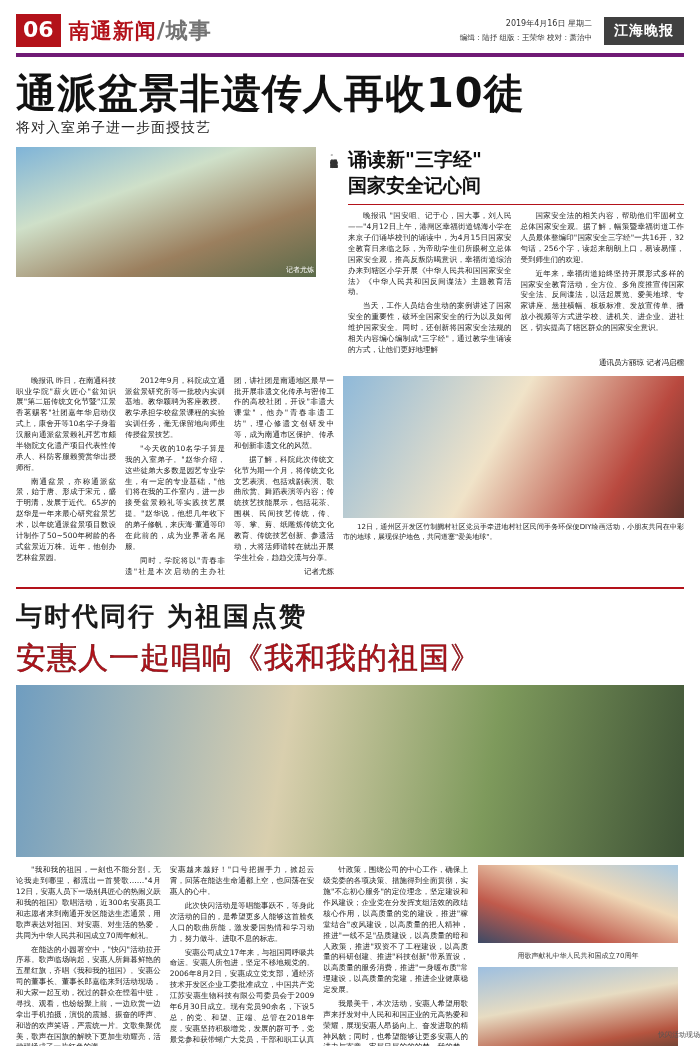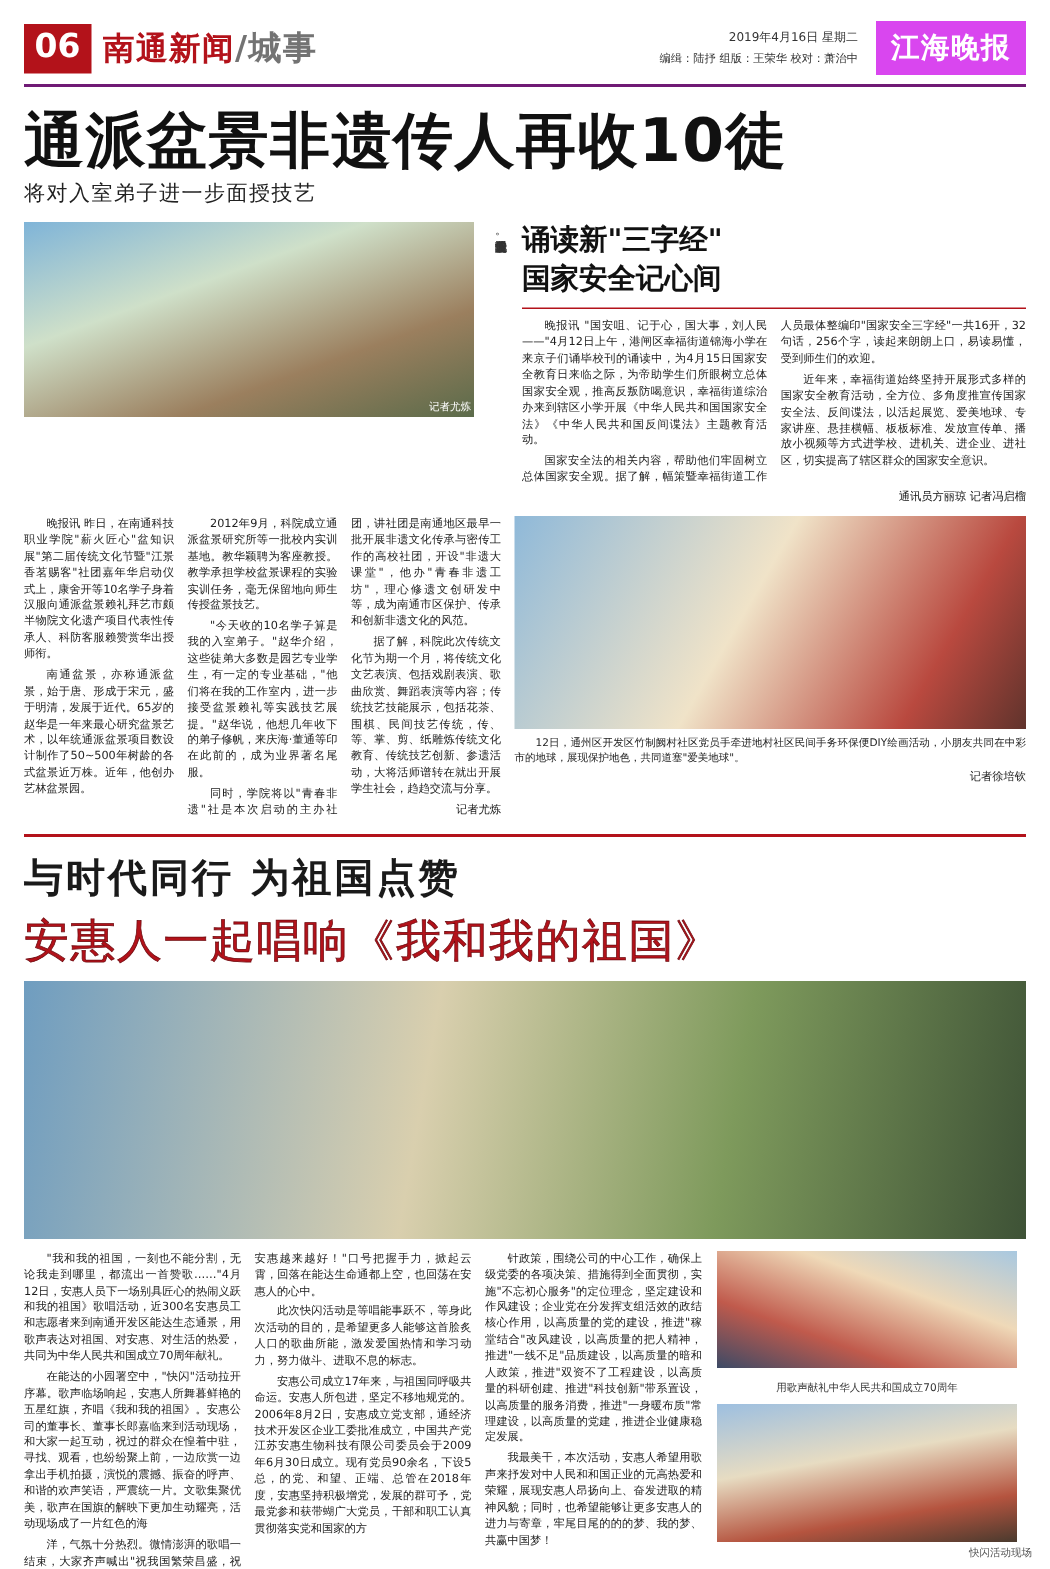--- a/index.html
+++ b/index.html
@@ -7,28 +7,28 @@
     width:700px;height:1046px;
     background:#ffffff;
     font-family:"DejaVu Sans","Liberation Sans",sans-serif;
     color:#111;
     overflow:hidden;
     position:relative;
   }
   .page{position:relative;width:700px;height:1046px;box-sizing:border-box;padding:14px 16px 10px 16px;}
 
   
-  .masthead{display:flex;align-items:center;justify-content:space-between;border-bottom:2px solid #701a75;padding-bottom:6px;}
+  .masthead{display:flex;align-items:center;justify-content:space-between;border-bottom:4px solid #701a75;padding-bottom:6px;}
   .mh-left{display:flex;align-items:center;gap:8px;}
   .page-num{background:#b3121a;color:#fff;font-weight:bold;font-size:22px;line-height:1;padding:5px 7px 6px 7px;font-family:"DejaVu Sans",sans-serif;}
   .mh-title{font-size:21px;font-weight:bold;color:#b3121a;letter-spacing:1px;}
   .mh-title .sub{color:#737373;font-size:22px;}
   .mh-mid{flex:1;text-align:right;padding-right:12px;font-size:7.5px;color:#333;line-height:1.5;}
   .mh-mid .date{font-size:8px;margin-bottom:2px;}
-  .logo{background:#d946ef;color:#fff;font-size:19px;font-weight:bold;padding:5px 10px;letter-spacing:1px;white-space:nowrap;}
+  .logo{background:#404040;color:#fff;font-size:14px;font-weight:bold;padding:5px 10px;letter-spacing:1px;white-space:nowrap;}
 
   
   .headline{font-size:40px;font-weight:bold;letter-spacing:1px;margin:14px 0 4px 0;line-height:1.1;}
   .subhead{font-size:14px;color:#222;margin-bottom:10px;letter-spacing:1px;}
 
   
   .top-block{display:flex;gap:10px;}
   .photo{position:relative;overflow:hidden;background:#9aa;}
   .photo .cap{position:absolute;right:2px;bottom:2px;font-size:7px;color:#fff;}
   .photo-main{width:300px;height:130px;}
@@ -53,21 +53,21 @@
   .small-photo-col{width:200px;display:flex;flex-direction:column;gap:6px;}
 
   
   .img-a{background:linear-gradient(160deg,#7fb4d8 0%,#cfe0c9 35%,#9b7f5e 70%,#5b6b4a 100%);}
   .img-c{background:linear-gradient(120deg,#8fb9d9 0%,#f0e3c8 45%,#b9493f 80%,#60332c 100%);}
   .img-d{background:linear-gradient(100deg,#6f9dc0 0%,#d9cfae 40%,#7e9a5c 70%,#3e5236 100%);}
   .img-e{background:linear-gradient(200deg,#a8c8e0 0%,#efd9b8 35%,#c05a4c 70%,#3c4a66 100%);}
   .img-f{background:linear-gradient(170deg,#9dbfe0 0%,#e7dcc2 40%,#b5543f 75%,#4a3a2e 100%);}
 
   .tiny{font-size:7px;}
-  .foot{position:absolute;right:12px;bottom:6px;font-size:7px;color:#555;}
+  .foot{position:absolute;right:0;bottom:6px;font-size:7px;color:#555;}
 </style>
 </head>
 <body>
 
 <div class="page">
 
   <div class="masthead">
     <div class="mh-left">
       <div class="page-num">06</div>
       <div class="mh-title">
@@ -90,20 +90,21 @@
     </div>
     <div class="vcap">通派盆景非遗传人收徒现场。</div>
     <div style="flex:1;">
       <div class="sec-head">
         <div>诵读新"三字经"</div>
         <div>国家安全记心间</div>
       </div>
       <div class="rule"></div>
       <div class="cols" style="column-count:2;">
         <p>晚报讯  "国安咀、记于心，国大事，刘人民——"4月12日上午，港闸区幸福街道锦海小学在来京子们诵毕校刊的诵读中，为4月15日国家安全教育日来临之际，为帝助学生们所眼树立总体国家安全观，推高反叛防喝意识，幸福街道综治办来到辖区小学开展《中华人民共和国国家安全法》《中华人民共和国反间谍法》主题教育活动。</p>
+        <p>当天，工作人员结合生动的案例讲述了国家安全的重要性，破环全国家安全的行为以及如何维护国家安全。同时，还创新将国家安全法规的相关内容编心编制成"三字经"，通过教学生诵读的方式，让他们更好地理解</p>
         <p>国家安全法的相关内容，帮助他们牢固树立总体国家安全观。据了解，幅策暨幸福街道工作人员最体整编印"国家安全三字经"一共16开，32句话，256个字，读起来朗朗上口，易读易懂，受到师生们的欢迎。</p>
         <p>近年来，幸福街道始终坚持开展形式多样的国家安全教育活动，全方位、多角度推宣传国家安全法、反间谍法，以活起展览、爱美地球、专家讲座、悬挂横幅、板板标准、发放宣传单、播放小视频等方式进学校、进机关、进企业、进社区，切实提高了辖区群众的国家安全意识。</p>
       </div>
       <div class="byline">通讯员方丽琼  记者冯启榴</div>
     </div>
   </div>
 
   <div style="display:flex;gap:9px;margin-top:8px;">
     <div class="cols" style="width:318px;column-count:3;">
       <p>晚报讯  昨日，在南通科技职业学院"薪火匠心"盆知识展"第二届传统文化节暨"江景香茗赐客"社团嘉年华启动仪式上，康舍开等10名学子身着汉服向通派盆景赖礼拜艺市颇半物院文化遗产项目代表性传承人、科防客服赖赞赏华出授师衔。</p>
@@ -112,21 +113,20 @@
       <p>"今天收的10名学子算是我的入室弟子。"赵华介绍，这些徒弟大多数是园艺专业学生，有一定的专业基础，"他们将在我的工作室内，进一步接受盆景赖礼等实践技艺展提。"赵华说，他想几年收下的弟子修帆，来庆海·董通等印在此前的，成为业界著名尾服。</p>
       <p>同时，学院将以"青春非遗"社是本次启动的主办社团，讲社团是南通地区最早一批开展非遗文化传承与密传工作的高校社团，开设"非遗大课堂"，他办"青春非遗工坊"，理心修遗文创研发中等，成为南通市区保护、传承和创新非遗文化的风范。</p>
       <p>据了解，科院此次传统文化节为期一个月，将传统文化文艺表演、包括戏剧表演、歌曲欣赏、舞蹈表演等内容；传统技艺技能展示，包括花茶、围棋、民间技艺传统，传、等、掌、剪、纸雕炼传统文化教育、传统技艺创新、参遗活动，大将活师谱转在就出开展学生社会，趋趋交流与分享。</p>
       <p></p>
       <div class="byline">记者尤炼</div>
     </div>
     <div style="flex:1;">
       <div class="photo img-c" style="width:100%;height:142px;"></div>
       <div class="cols tiny" style="margin-top:4px;">
         <p>12日，通州区开发区竹制阙村社区党员手牵进地村社区民间手务环保便DIY绘画活动，小朋友共同在中彩市的地球，展现保护地色，共同道塞"爱美地球"。</p>
-        <div class="byline">记者徐培钦</div>
       </div>
     </div>
   </div>
 
   <div class="divider-thick"></div>
 
   <div class="band-title">与时代同行  为祖国点赞</div>
   <div class="band-title2">安惠人一起唱响《我和我的祖国》</div>
 
   <div class="pano img-d" style="margin-top:6px;"></div>

